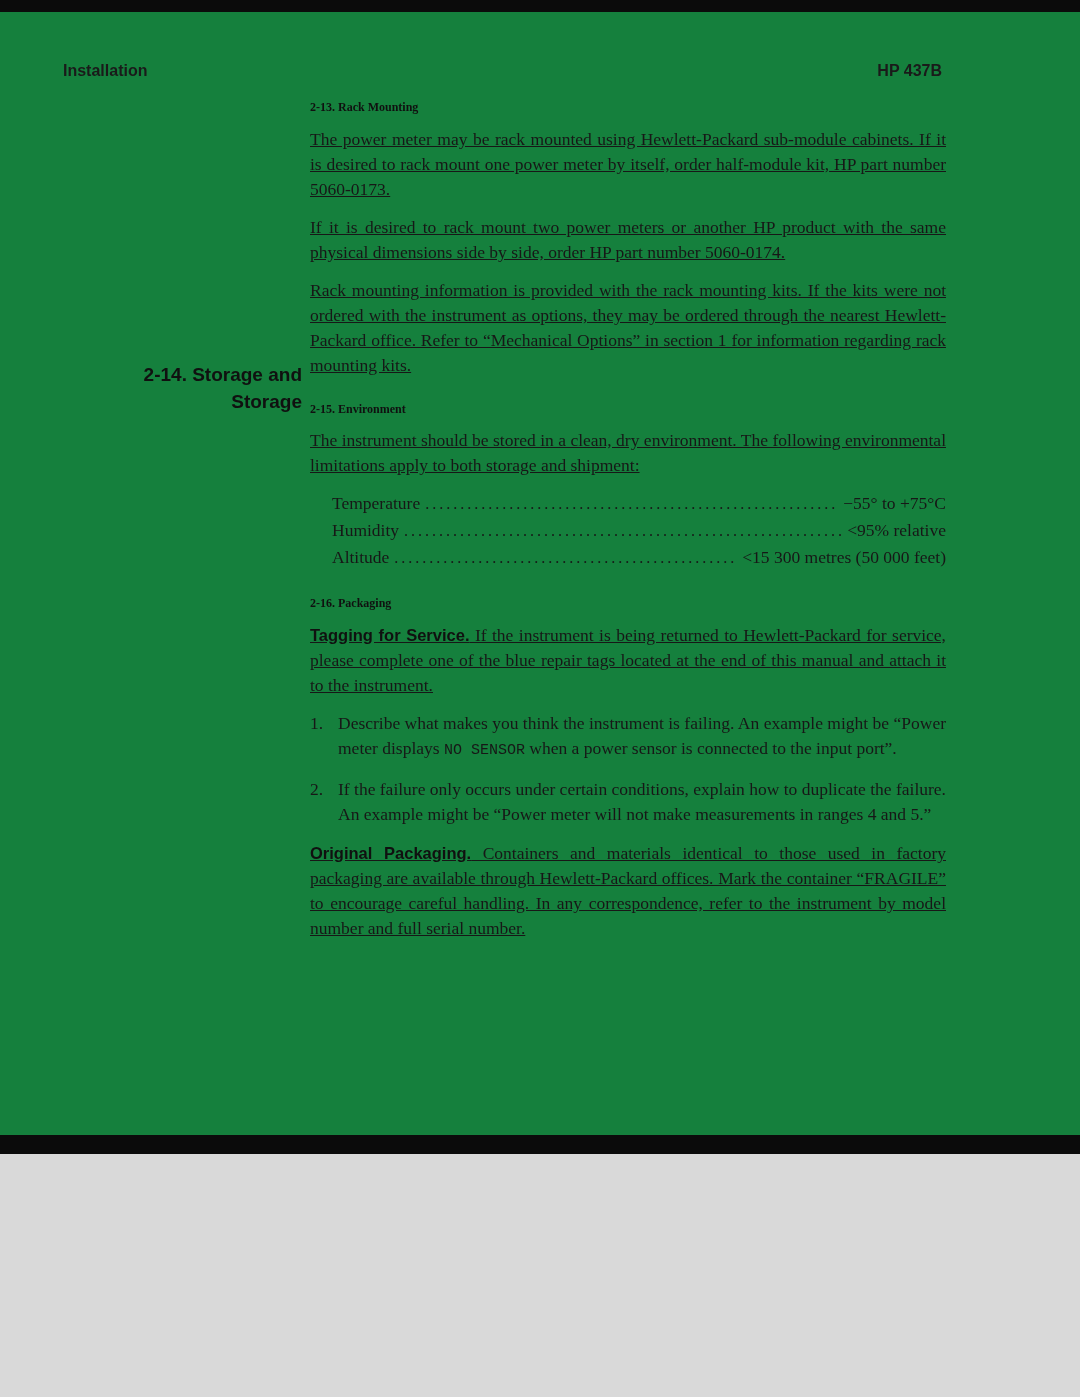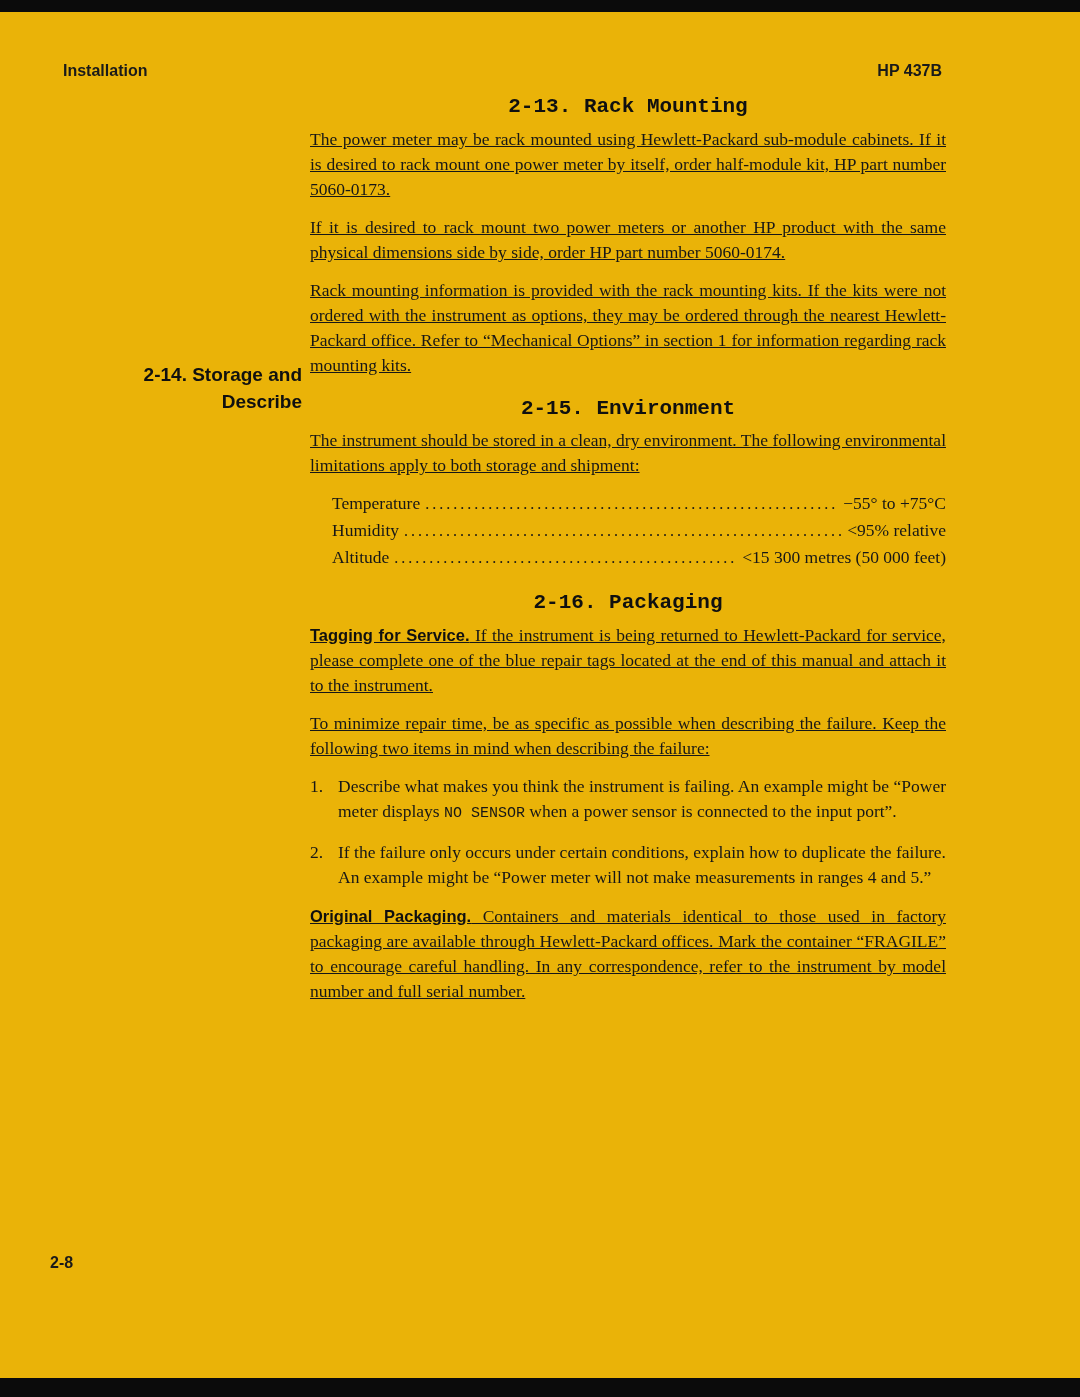--- a/index.html
+++ b/index.html
@@ -2,23 +2,23 @@
 <html><head>
 <meta charset="utf-8">
 <style>
   * { margin: 0; padding: 0; box-sizing: border-box; }
   html, body { background: #d9d9d9; }
   body { font-family: "Liberation Serif", serif; }
 
   .sheet {
     position: relative;
     width: 1080px;
-    height: 1397px;
+    height: 1154px;
     margin: 0 auto;
-    background: #eab308;
+    background: #15803d;
     color: #171717;
     overflow: hidden;
   }
 
   .scan-bar { position: absolute; left: 0; width: 100%; background: #0b0b0b; }
   .scan-bar.top { top: 0; height: 12px; }
   .scan-bar.bottom { bottom: 0; height: 19px; }
 
   .page-header {
     position: absolute;
@@ -29,23 +29,23 @@
   }
 
   .content {
     position: absolute;
     top: 96px; left: 310px; width: 636px;
     font-size: 17.5px; line-height: 25px;
     text-align: justify;
   }
 
   .subhead {
-    font-family: Liberation Mono, monospace;
-    font-weight: bold; font-size: 21px; line-height: 22px;
-    margin-bottom: 9px; text-align: center; color: #101010;
+    font-family: Liberation Serif, serif;
+    font-weight: bold; font-size: 12px; line-height: 22px;
+    margin-bottom: 9px; text-align: left; color: #101010;
   }
   .subhead.spaced { margin-top: 22px; }
 
   p.body-par { margin-bottom: 13px; text-decoration: underline; }
 
   .env-head-row { position: relative; margin-top: 20px; }
   .margin-head {
     position: absolute;
     right: calc(100% + 8px); bottom: 5px;
     text-align: right; white-space: nowrap;
@@ -96,21 +96,21 @@
   <div class="content">
 
     <h3 class="subhead">2-13. Rack Mounting</h3>
     <p class="body-par">The power meter may be rack mounted using Hewlett-Packard sub-module cabinets. If it is desired to rack mount one power meter by itself, order half-module kit, HP part number 5060-0173.</p>
     <p class="body-par">If it is desired to rack mount two power meters or another HP product with the same physical dimensions side by side, order HP part number 5060-0174.</p>
     <p class="body-par">Rack mounting information is provided with the rack mounting kits. If the kits were not ordered with the instrument as options, they may be ordered through the nearest Hewlett-Packard office. Refer to “Mechanical Options” in section 1 for information regarding rack mounting kits.</p>
 
     <div class="env-head-row">
       <div class="margin-head">
         <div>2-14. Storage and</div>
-        <div>Describe</div>
+        <div>Storage</div>
       </div>
       <h3 class="subhead" style="margin-bottom:8px;">2-15. Environment</h3>
     </div>
     <p class="body-par">The instrument should be stored in a clean, dry environment. The following environmental limitations apply to both storage and shipment:</p>
 
     <div class="spec-block">
       <div class="spec-line">
         <span class="spec-label">Temperature</span>
         <span class="spec-leader"></span>
         <span class="spec-value">−55° to +75°C</span>
@@ -124,21 +124,20 @@
         <span class="spec-label">Altitude</span>
         <span class="spec-leader"></span>
         <span class="spec-value">&lt;15 300 metres (50 000 feet)</span>
       </div>
     </div>
 
     <h3 class="subhead spaced">2-16. Packaging</h3>
 
     <p class="body-par"><span class="bold-lead">Tagging for Service.</span><span> If the instrument is being returned to Hewlett-Packard for service, please complete one of the blue repair tags located at the end of this manual and attach it to the instrument.</span></p>
 
-    <p class="body-par">To minimize repair time, be as specific as possible when describing the failure. Keep the following two items in mind when describing the failure:</p>
 
     <div class="num-item">
       <span class="num-marker">1.</span>
       <span class="num-body"><span>Describe what makes you think the instrument is failing. An example might be “Power meter displays </span><span class="mono">NO SENSOR</span><span> when a power sensor is connected to the input port”.</span></span>
     </div>
 
     <div class="num-item">
       <span class="num-marker">2.</span>
       <span class="num-body">If the failure only occurs under certain conditions, explain how to duplicate the failure. An example might be “Power meter will not make measurements in ranges 4 and 5.”</span>
     </div>

